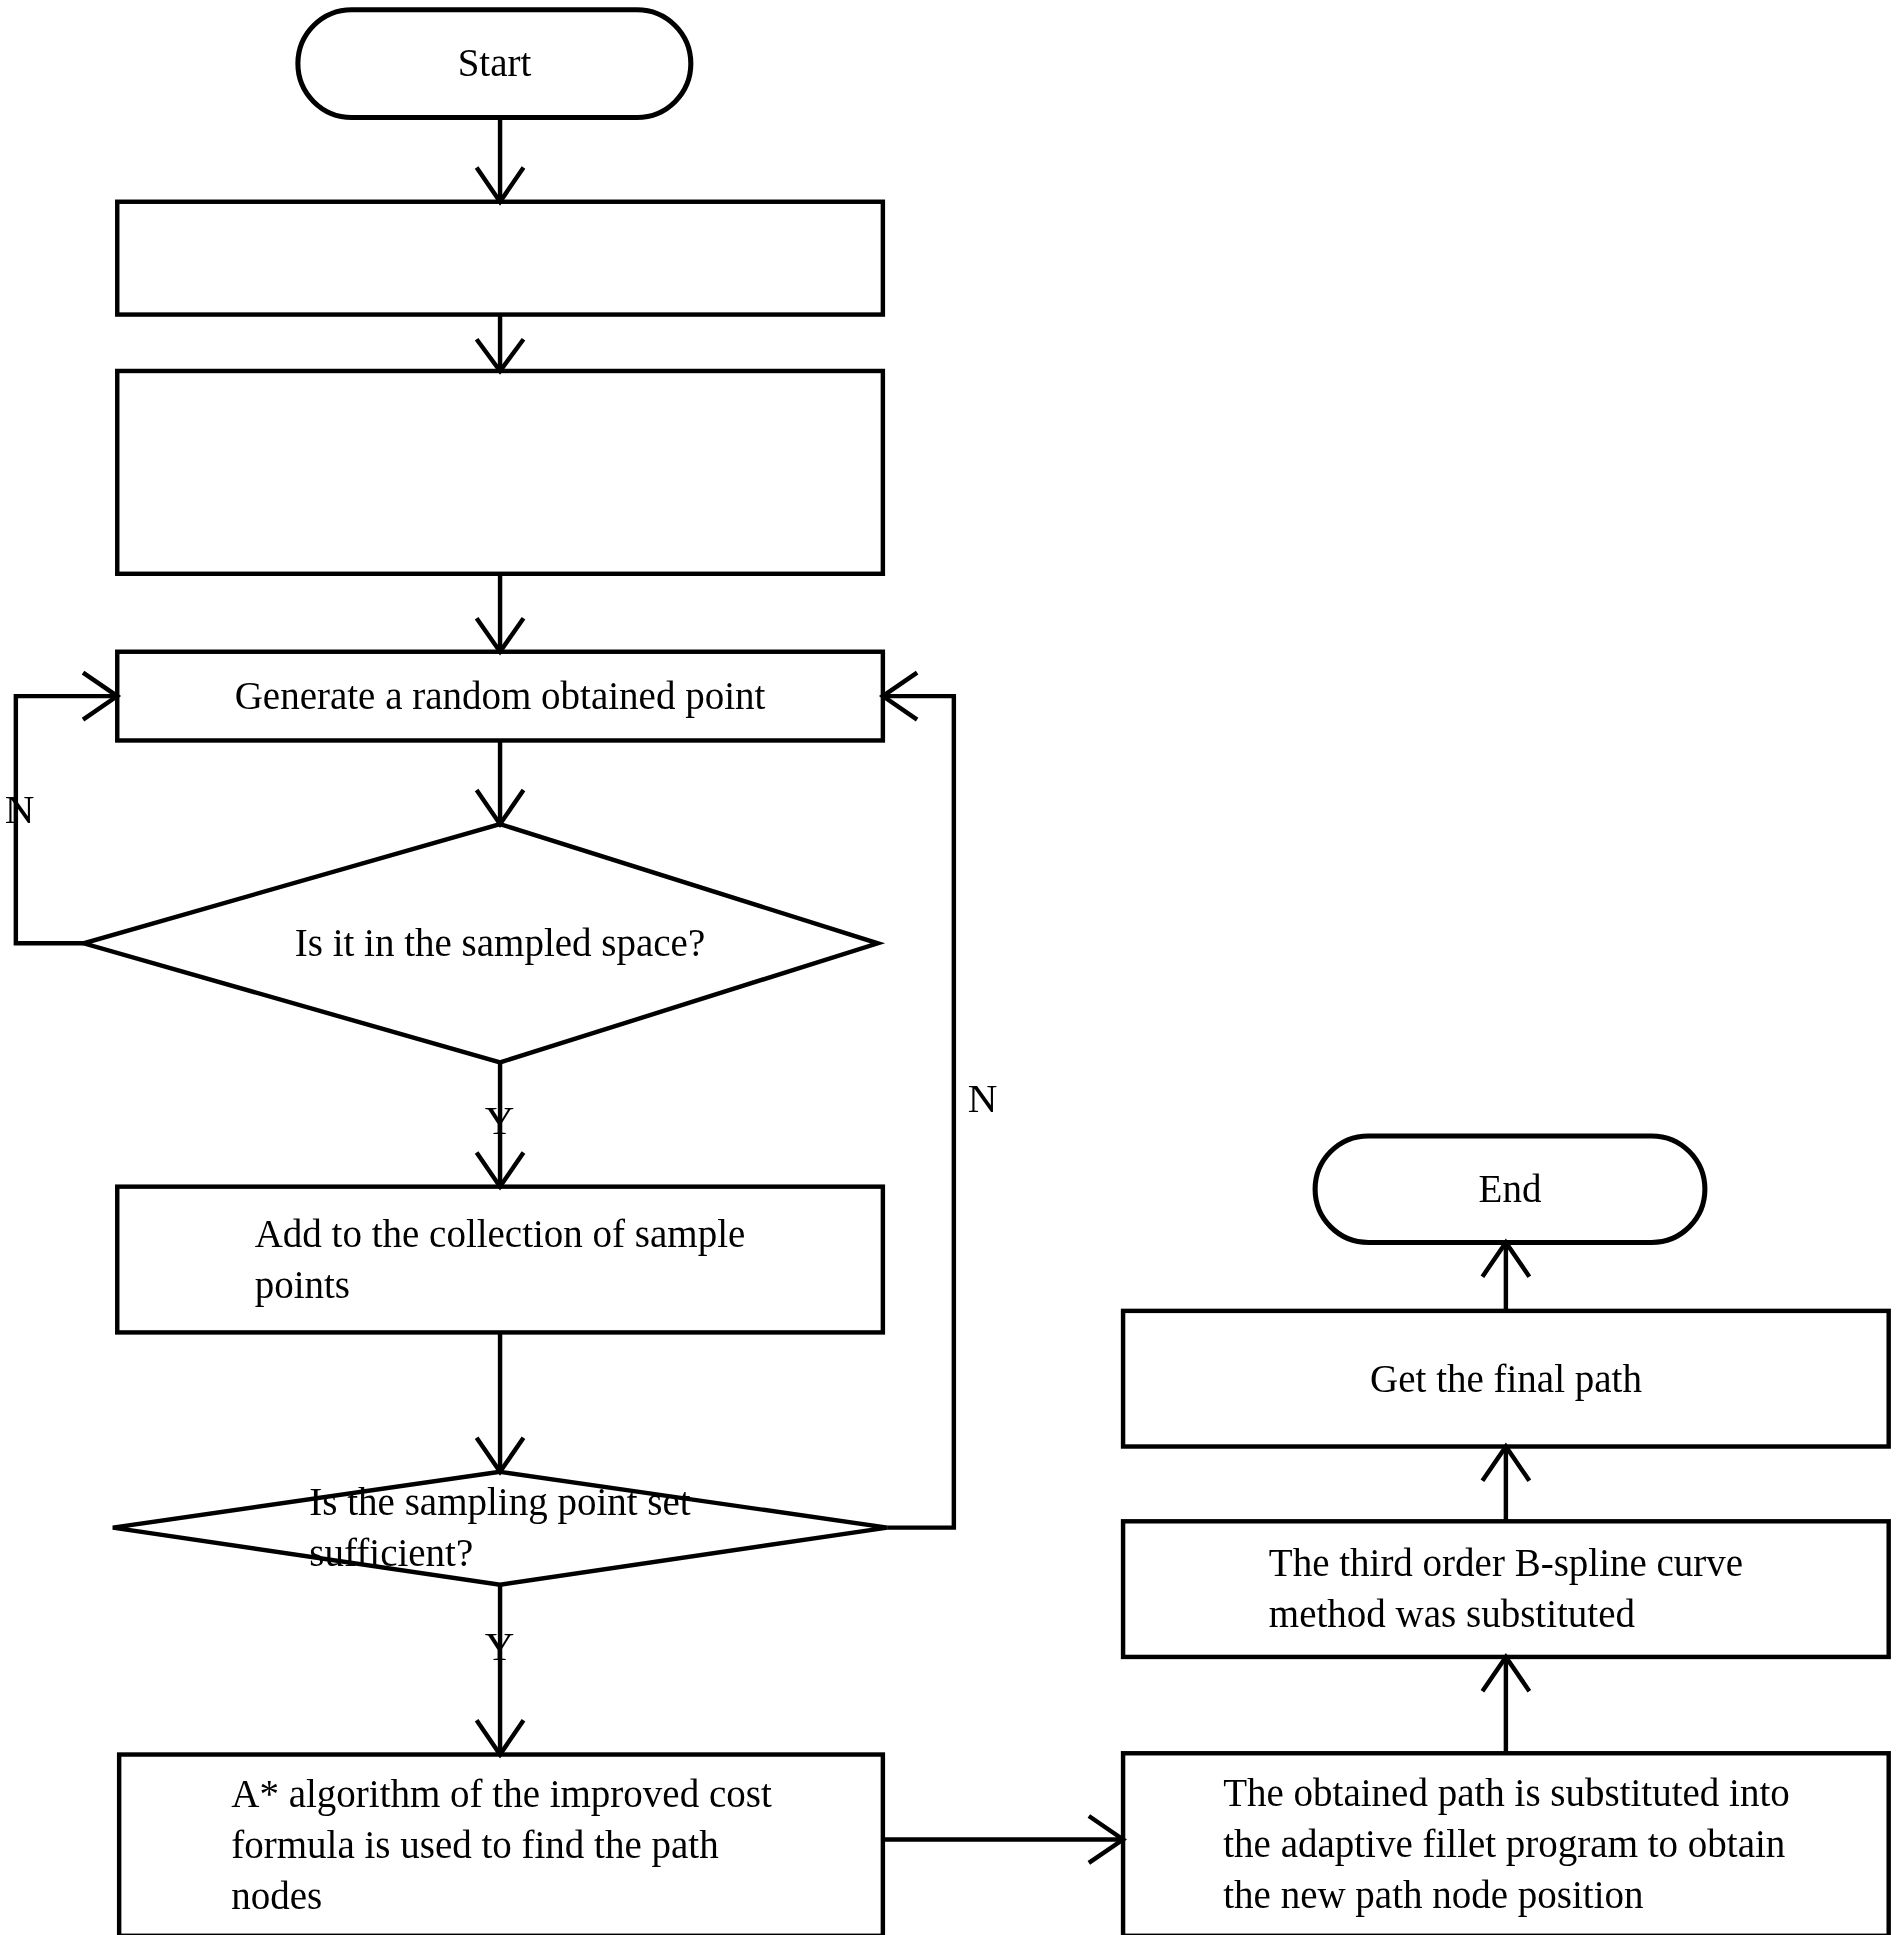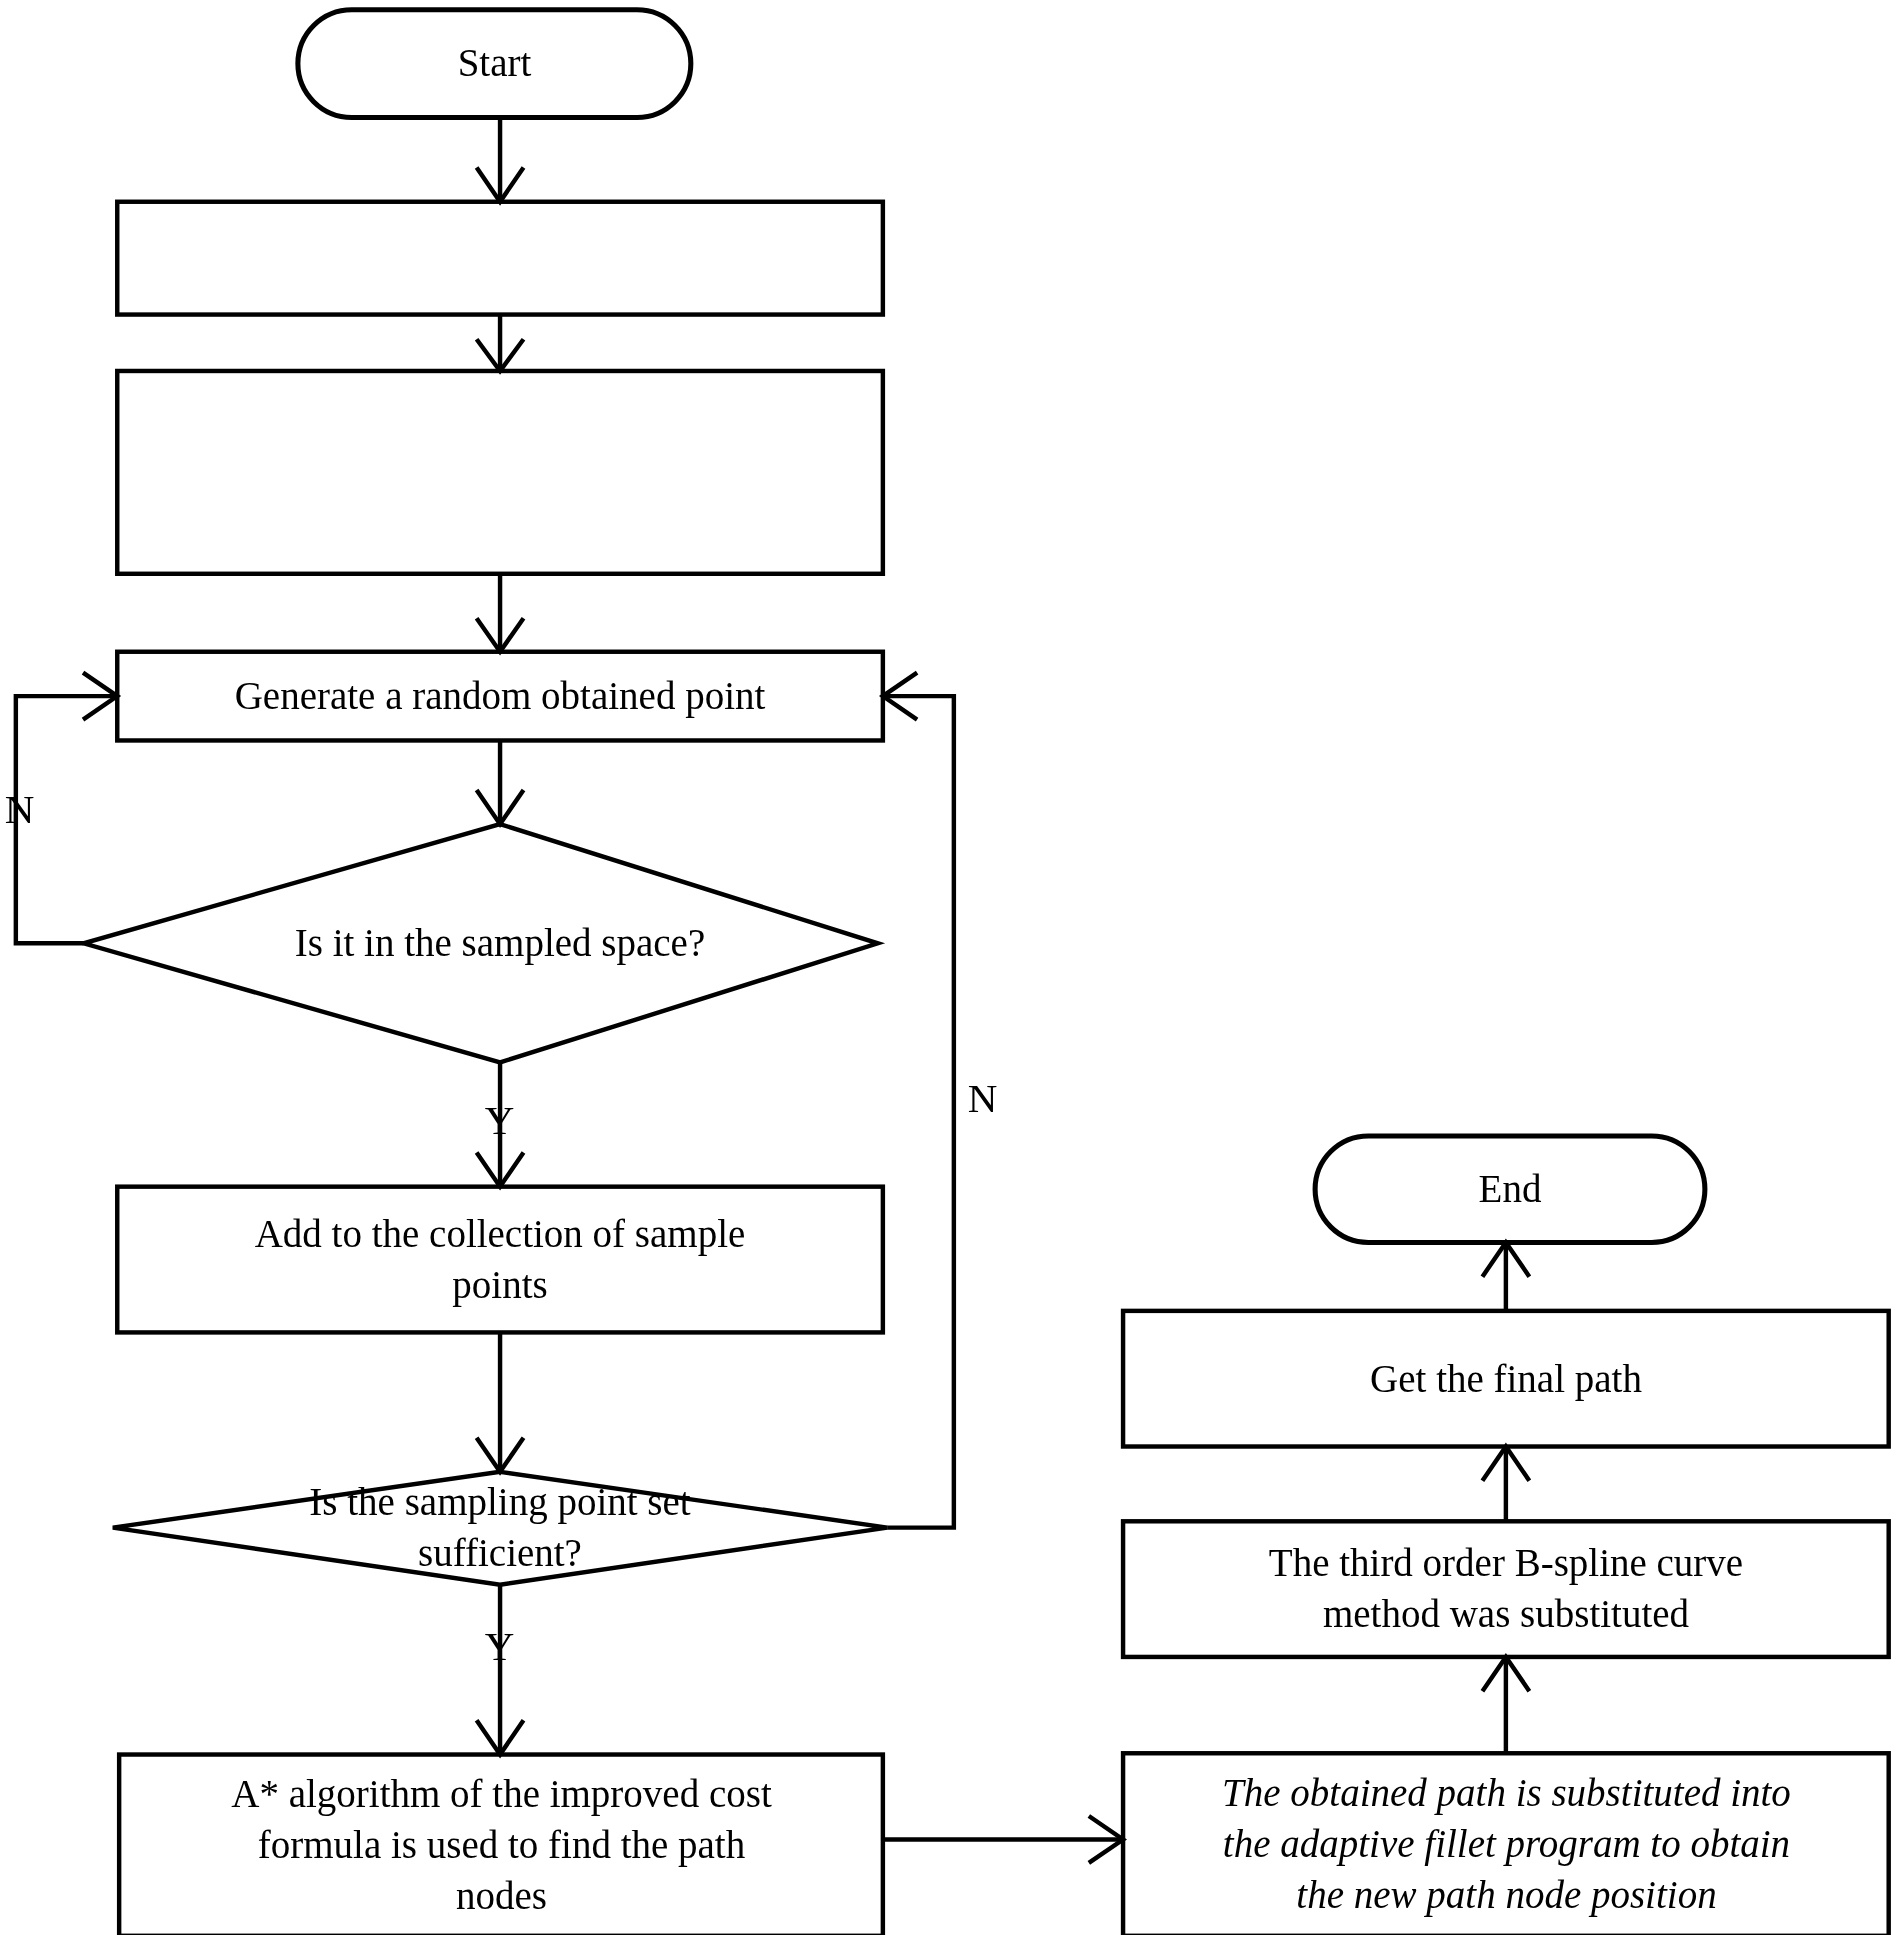--- a/index.html
+++ b/index.html
@@ -40,21 +40,21 @@
     stroke: #000000;
     stroke-width: 7;
     fill: none;
     stroke-linecap: butt;
   }
   .node-text {
     position: absolute;
     display: flex;
     align-items: center;
     justify-content: center;
-    text-align: center;
+    text-align: left;
     font-family: "Liberation Serif", "DejaVu Serif", serif;
     color: #000000;
     line-height: 1.30;
     pointer-events: none;
     white-space: pre-line;
   }
   .edge-label {
     position: absolute;
     font-family: "Liberation Serif", "DejaVu Serif", serif;
     color: #000000;
@@ -152,21 +152,21 @@
 formula is used to find the path
 nodes</div>
 
   <div class="node-text" style="left:1315px; top:1136px; width:390px; height:106px; font-size:39px;">End</div>
 
   <div class="node-text" style="left:1123px; top:1311px; width:766px; height:136px; font-size:39px;">Get the final path</div>
 
   <div class="node-text" style="left:1136px; top:1521px; width:740px; height:136px; font-size:39px;">The third order B-spline curve
 method was substituted</div>
 
-  <div class="node-text" style="left:1130px; top:1753px; width:753px; height:183px; font-size:39px;font-style:italic;">The obtained path is substituted into
+  <div class="node-text" style="left:1130px; top:1753px; width:753px; height:183px; font-size:39px;">The obtained path is substituted into
 the adaptive fillet program to obtain
 the new path node position</div>
 
   <div class="edge-label" style="left:0px; top:789px; width:39px; font-size:41px;">N</div>
 
   <div class="edge-label" style="left:480px; top:1100px; width:39px; font-size:41px;">Y</div>
 
   <div class="edge-label" style="left:963px; top:1078px; width:39px; font-size:41px;">N</div>
 
   <div class="edge-label" style="left:480px; top:1626px; width:39px; font-size:41px;">Y</div>

